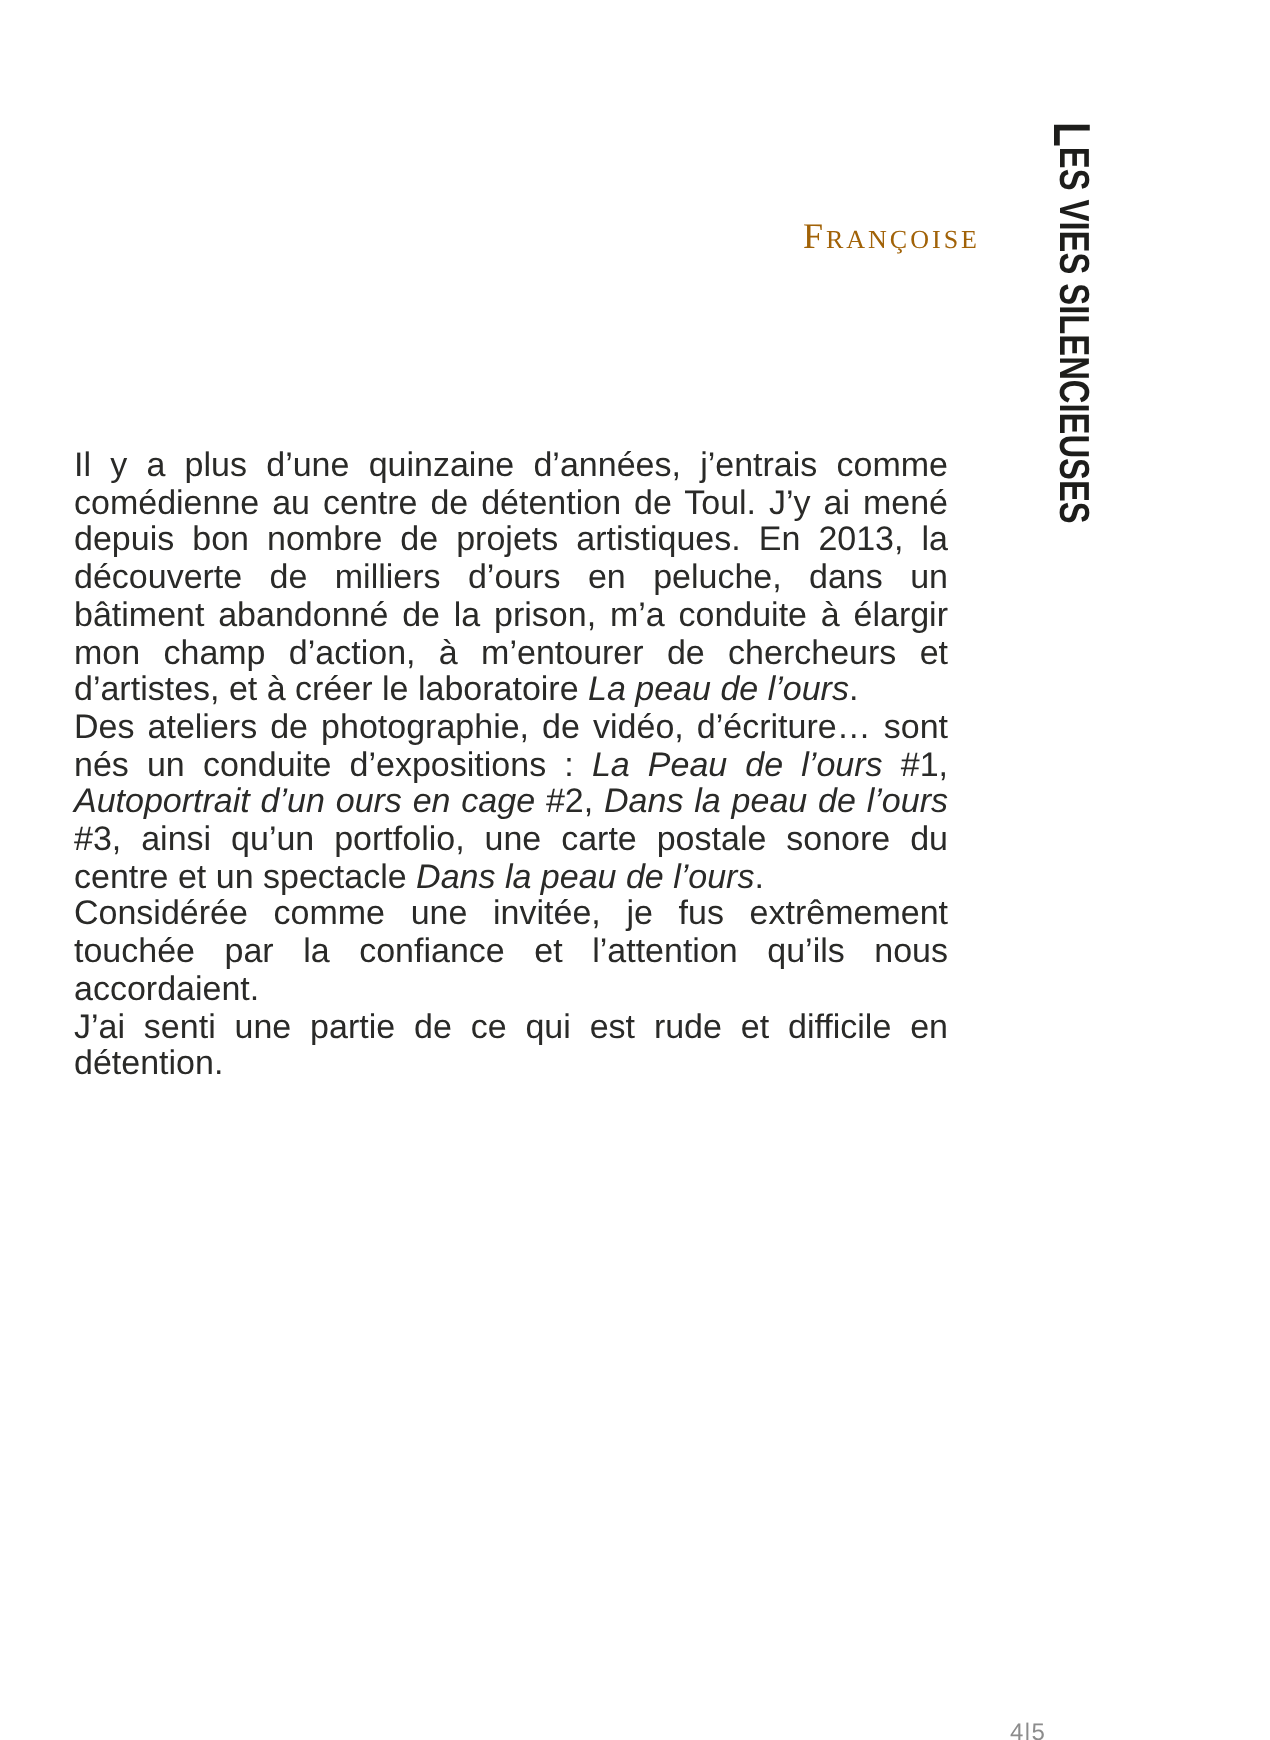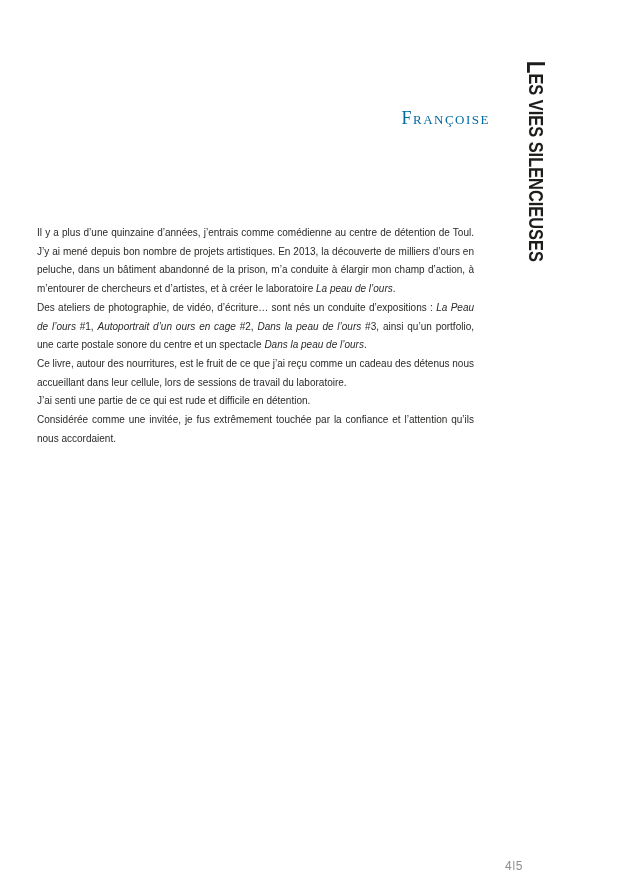--- a/index.html
+++ b/index.html
@@ -35,30 +35,30 @@
   }
   
   .author {
     position: absolute;
     top: 108px;
     right: 145px;
     font-family: "Liberation Serif", serif;
     font-variant: small-caps;
     font-size: 18px;
     letter-spacing: 1.5px;
-    color: #0369a1;
+    color: #a16207;
     margin-left: 28px;
   }
   
   .body-text {
     position: absolute;
     left: 37px;
     top: 224px;
     width: 437px;
-    font-size: 10px;
+    font-size: 17px;
     line-height: 18.7px;
     color: #2a2a28;
     text-align: justify;
   }
   .body-text p {
     margin: 0;
     padding: 0;
   }
   .body-text em {
     font-style: italic;
@@ -79,20 +79,19 @@
 
 <div class="page" style="background: rgb(255, 255, 255);">
 
   <div class="vertical-title" style="color: rgb(29, 29, 27);">Les vies silencieuses</div>
 
   <div class="author">Françoise</div>
 
   <div class="body-text" id="body-text" style="color: rgb(42, 42, 40);">
       <p><span>Il y a plus d’une quinzaine d’années, j’entrais comme comédienne au centre de détention de Toul. J’y ai mené depuis bon nombre de projets artistiques. En 2013, la découverte de milliers d’ours en peluche, dans un bâtiment abandonné de la prison, m’a conduite à élargir mon champ d’action, à m’entourer de chercheurs et d’artistes, et à créer le laboratoire </span><em>La peau de l’ours</em><span>.</span></p>
       <p><span>Des ateliers de photographie, de vidéo, d’écriture… sont nés un conduite d’expositions : </span><em>La Peau de l’ours</em><span> #1, </span><em>Autoportrait d’un ours en cage</em><span> #2, </span><em>Dans la peau de l’ours</em><span> #3, ainsi qu’un portfolio, une carte postale sonore du centre et un spectacle </span><em>Dans la peau de l’ours</em><span>.</span></p>
-      <p><span>Ce livre, autour des nourritures, est le fruit de ce que j’ai reçu comme un cadeau des détenus nous accueillant dans leur cellule, lors de sessions de travail du laboratoire.</span></p>
+      <p><span>Considérée comme une invitée, je fus extrêmement touchée par la confiance et l’attention qu’ils nous accordaient.</span></p>
       <p><span>J’ai senti une partie de ce qui est rude et difficile en détention.</span></p>
-      <p><span>Considérée comme une invitée, je fus extrêmement touchée par la confiance et l’attention qu’ils nous accordaient.</span></p>
     </div>
 
   <div class="page-number" style="color: rgb(140, 140, 140);">4|5</div>
 
 </div>
 
 </body></html>

